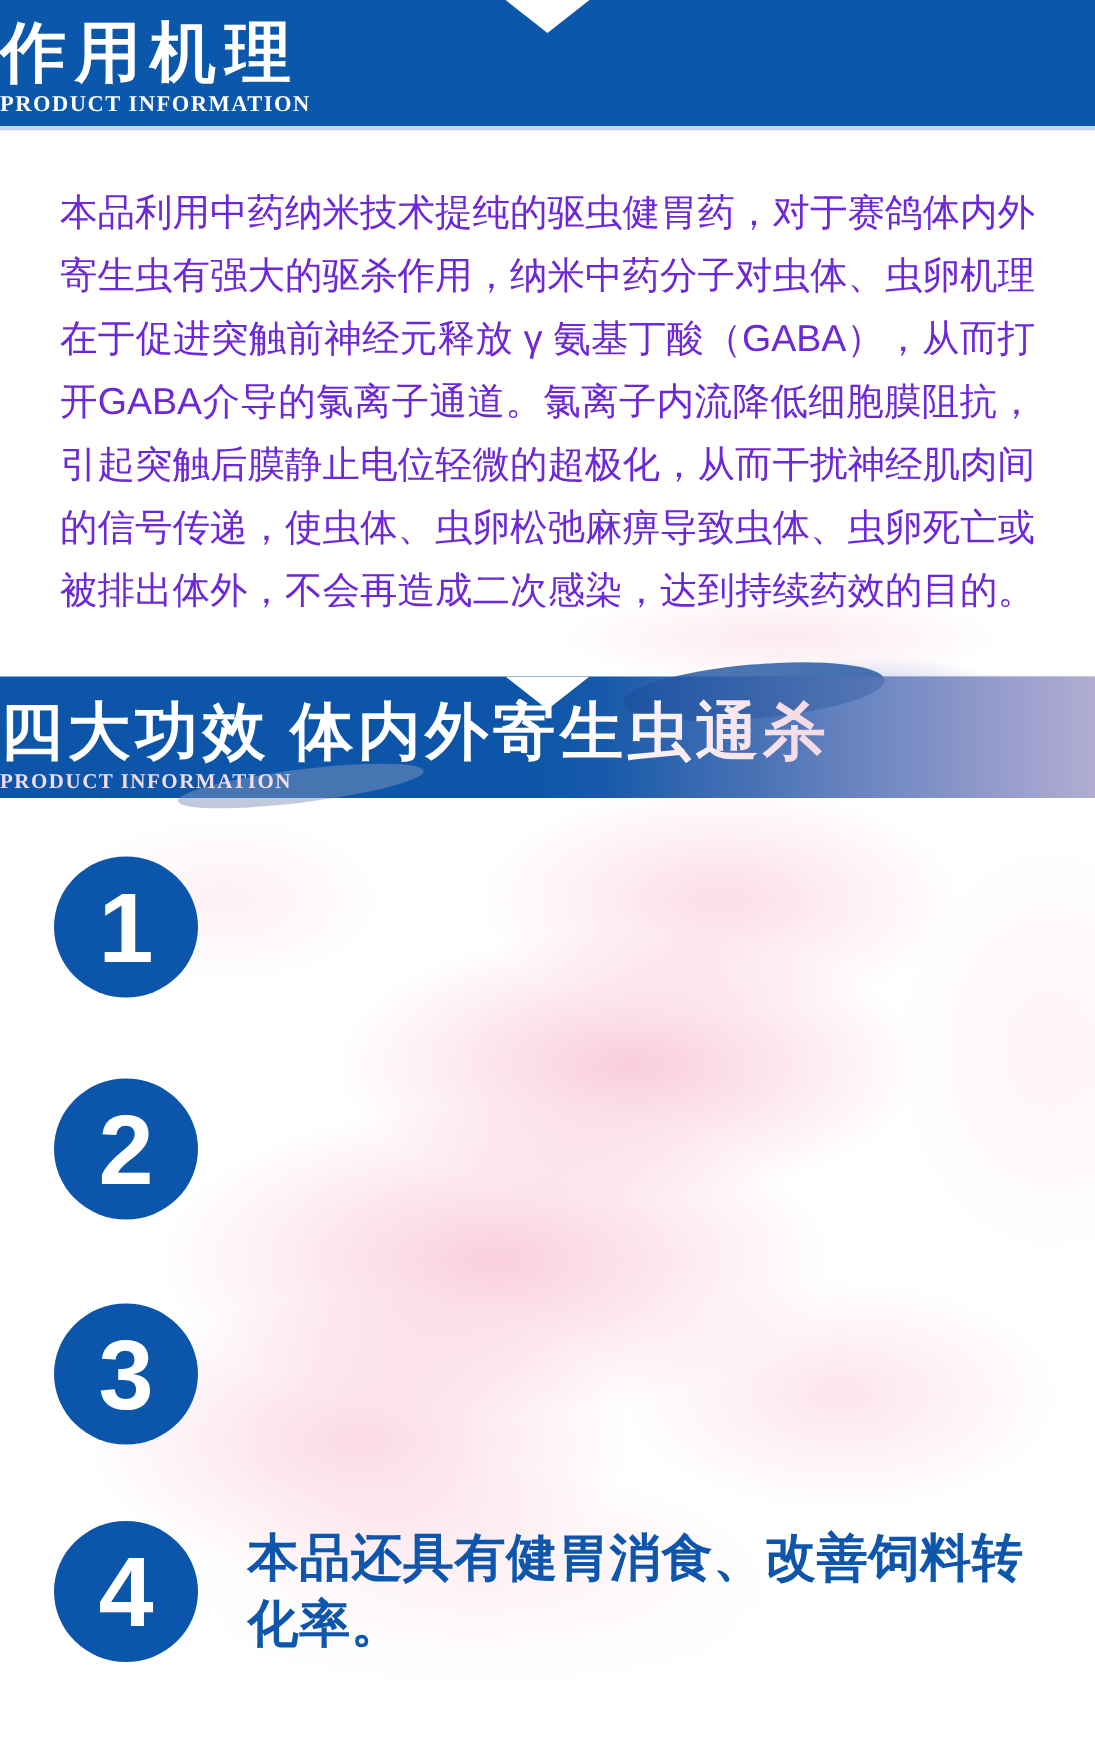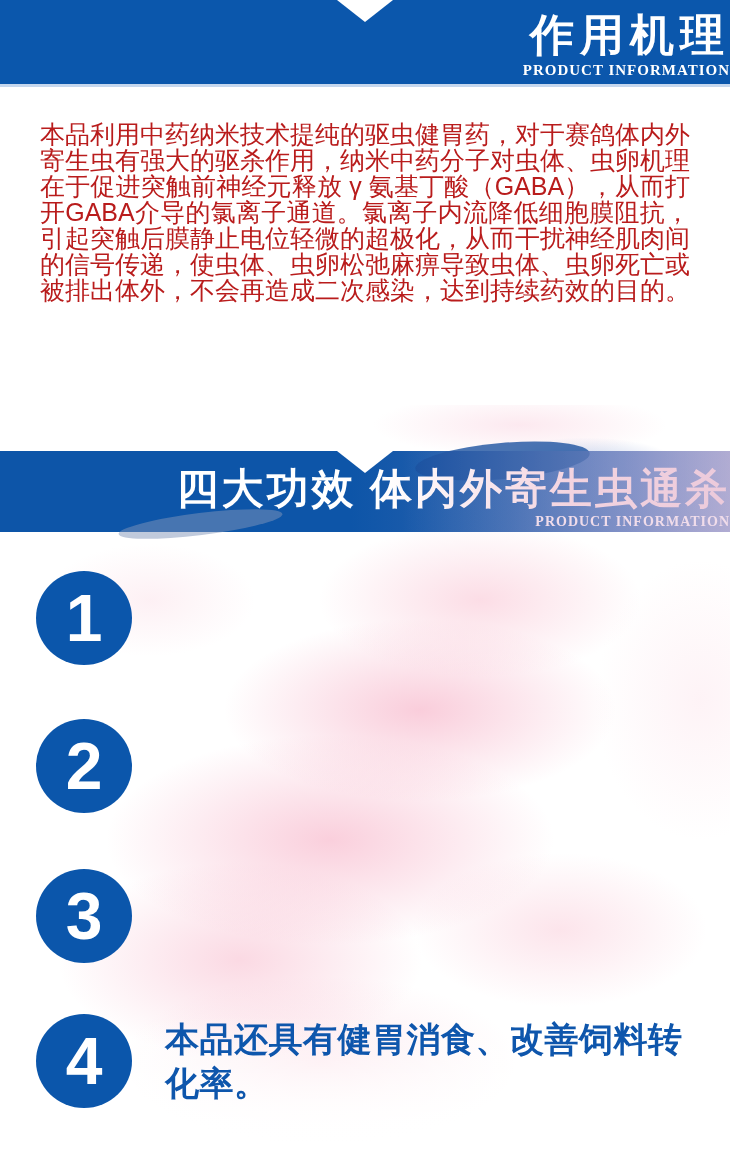--- a/index.html
+++ b/index.html
@@ -8,21 +8,21 @@
     width:730px;height:1168px;
     overflow:hidden;
     background:#ffffff;
     font-family:"Liberation Sans","DejaVu Sans",sans-serif;
   }
 
   
   .banner1{
     position:absolute;left:0;top:0;width:730px;height:84px;
     background:#0b57ac;
-    text-align:right;
+    text-align:left;
   }
   .banner1 .hairline{
     position:absolute;left:0;top:84px;width:730px;height:3px;
     background:#c5d7ee;
   }
   .notch{
     position:absolute;top:0;left:50%;
     width:56px;height:22px;margin-left:-28px;
     background:#ffffff;
     clip-path:polygon(0 0,100% 0,50% 100%);
@@ -35,21 +35,21 @@
   }
   .banner1 .subtitle{
     position:absolute;left:0;top:62px;width:100%;
     font-family:"Liberation Serif","DejaVu Serif",serif;
     font-weight:bold;font-size:15px;color:#ffffff;letter-spacing:1px;
   }
 
   
   .intro{
     position:absolute;left:40px;top:121px;width:650px;
-    font-size:25px;line-height:26px;color:#b91c1c;
+    font-size:25px;line-height:42px;color:#6d28d9;
     text-align:justify;
   }
 
   
   .watercolor{
     position:absolute;left:0;top:405px;width:730px;height:763px;
     background:
       linear-gradient(180deg, rgba(255,255,255,0) 80%, rgba(255,255,255,0.92) 94%, #ffffff 100%),
       radial-gradient(ellipse 130px 35px at 585px 57px,  rgba(110,135,200,0.40) 0%, rgba(110,135,200,0) 70%),
       radial-gradient(ellipse 210px 45px at 520px 20px,  rgba(251,221,231,0.65) 0%, rgba(251,221,231,0) 70%),
@@ -61,21 +61,21 @@
       radial-gradient(ellipse 280px 120px at 320px 655px, rgba(250,208,220,0.45) 0%, rgba(250,208,220,0) 70%),
       radial-gradient(ellipse 150px 80px  at 150px 195px, rgba(252,228,235,0.55) 0%, rgba(252,228,235,0) 70%),
       radial-gradient(ellipse 150px 200px at 700px 295px, rgba(252,225,233,0.40) 0%, rgba(252,225,233,0) 70%),
       #ffffff;
   }
 
   
   .banner2{
     position:absolute;left:0;top:451px;width:730px;height:81px;
     background:linear-gradient(90deg,#0d55a8 0%,#0d55a8 48%,#2e63ae 70%,#7186c4 100%);
-    text-align:right;
+    text-align:left;
   }
   .banner2::after{ 
     content:"";position:absolute;right:0;top:0;width:45%;height:100%;
     background:linear-gradient(90deg, rgba(235,210,225,0) 0%, rgba(224,200,225,0.35) 70%, rgba(240,210,225,0.5) 100%);
     pointer-events:none;
   }
   .stroke-dark{
     position:absolute;left:415px;top:-8px;width:175px;height:36px;
     background:rgba(23,78,157,0.78);border-radius:50%;
     transform:rotate(-5deg);

